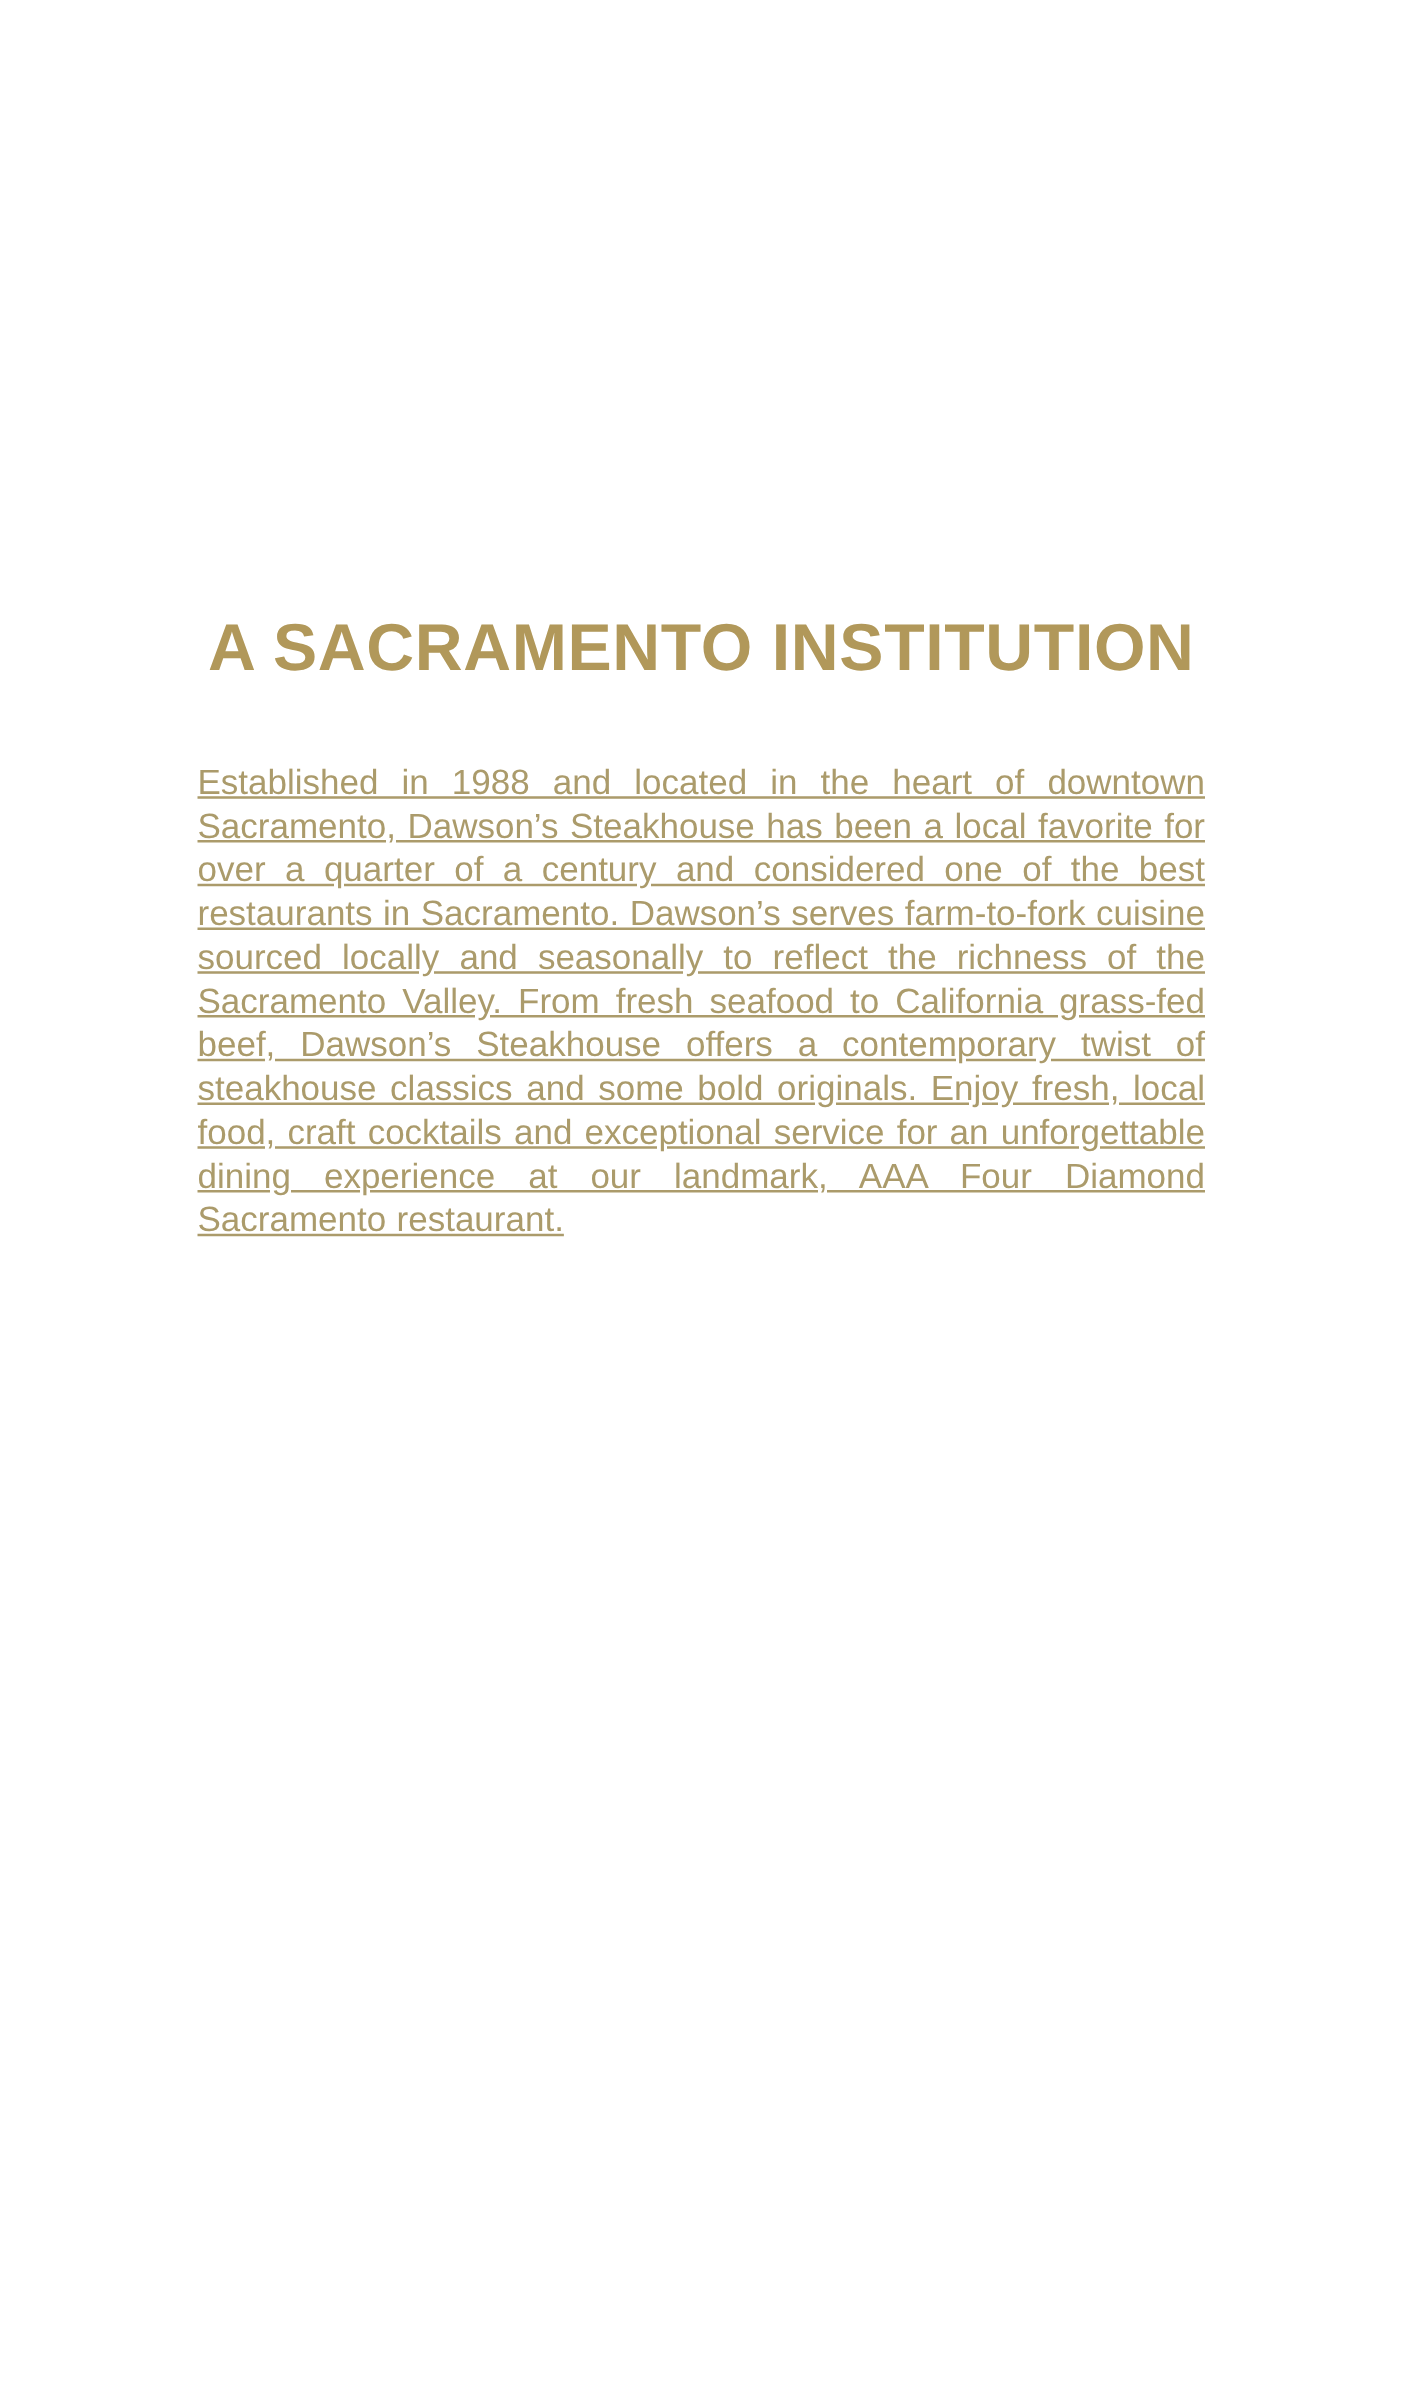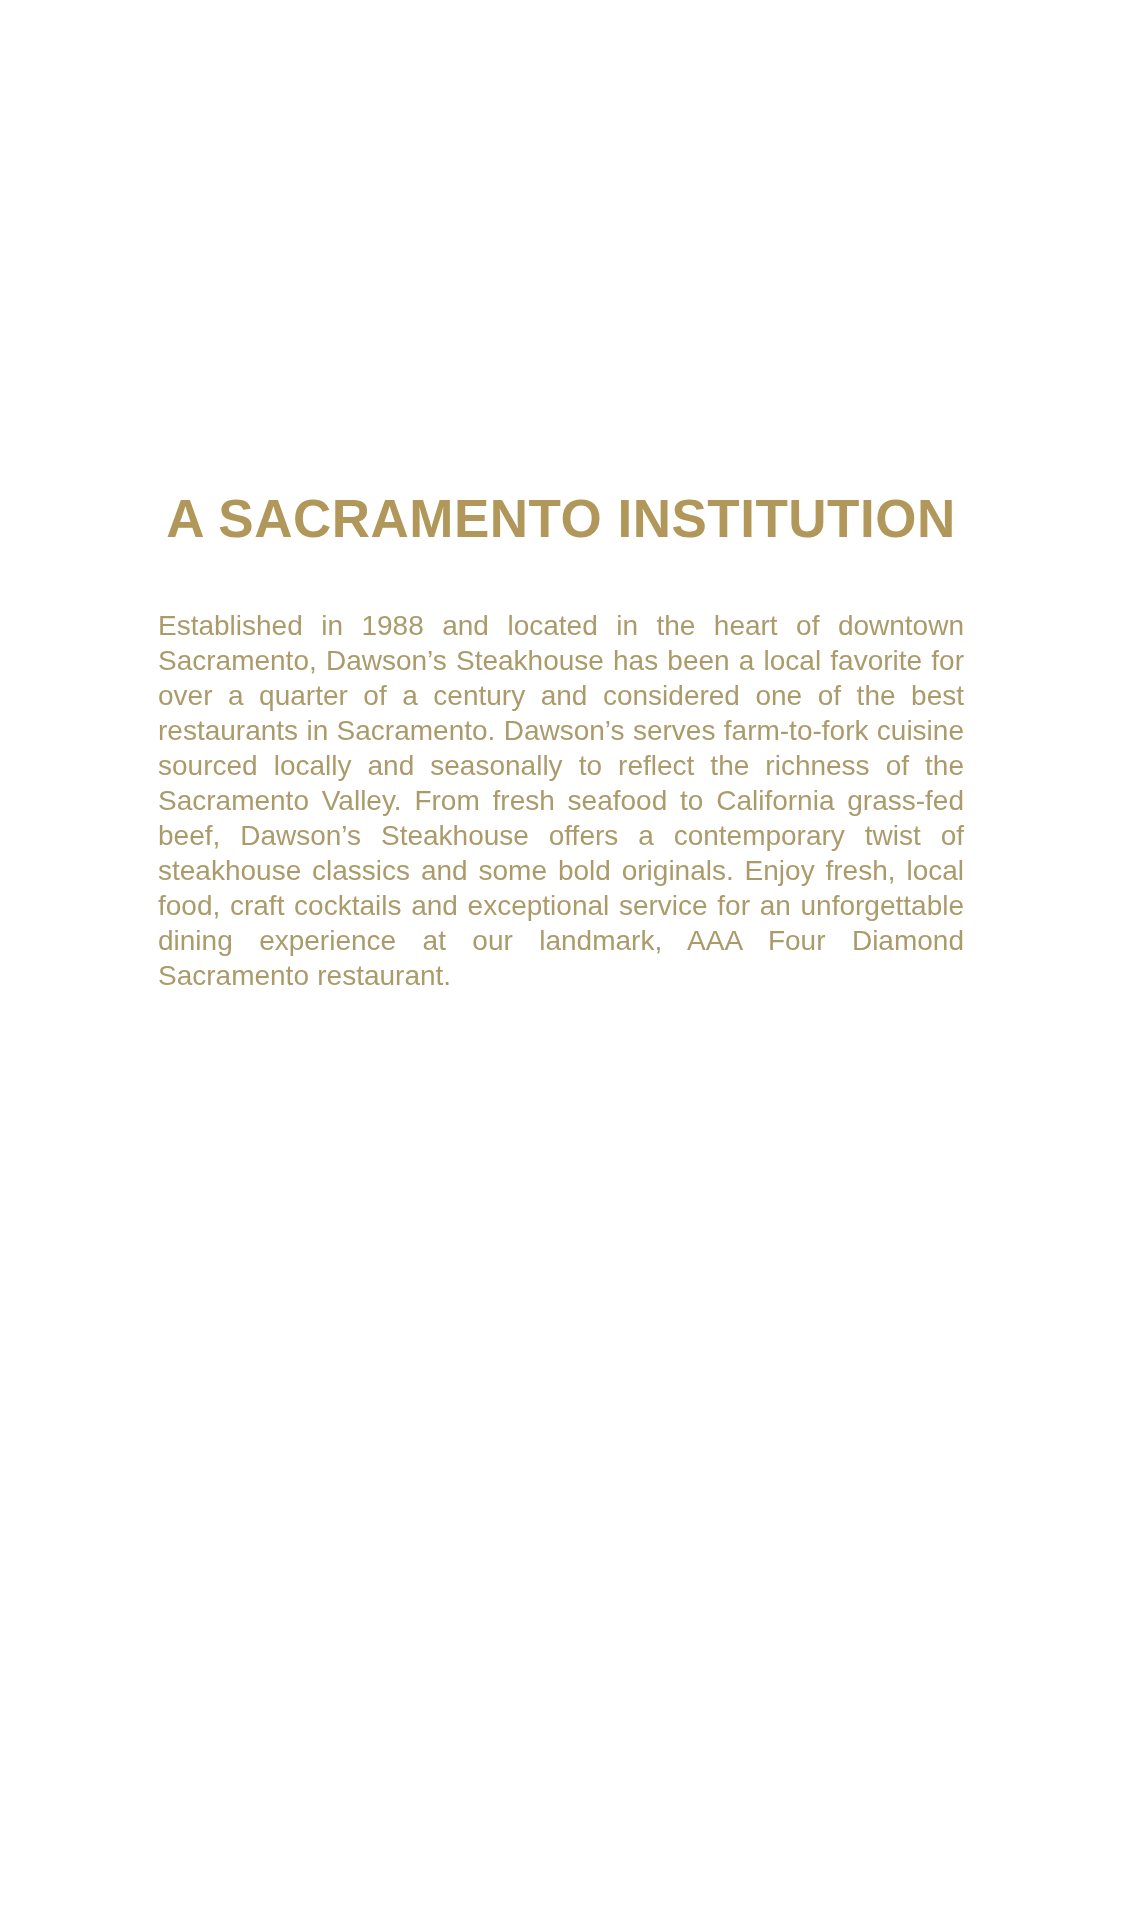--- a/index.html
+++ b/index.html
@@ -35,20 +35,21 @@
     left: 158px;
     width: 806px;
     margin: 0;
     font-size: 28px;
     line-height: 35px;
     text-align: justify;
     color: #ab9b6b;
     hyphens: none;
     -webkit-hyphens: none;
     word-spacing: 0.5px;
+    text-decoration: underline;
   }
   .footer-divider {
     position: absolute;
     top: 1765px;
     left: 85px;
     width: 965px;
     height: 0;
     border-top: 1px solid #d6d6d6;
   }
   .footer-page-label {

